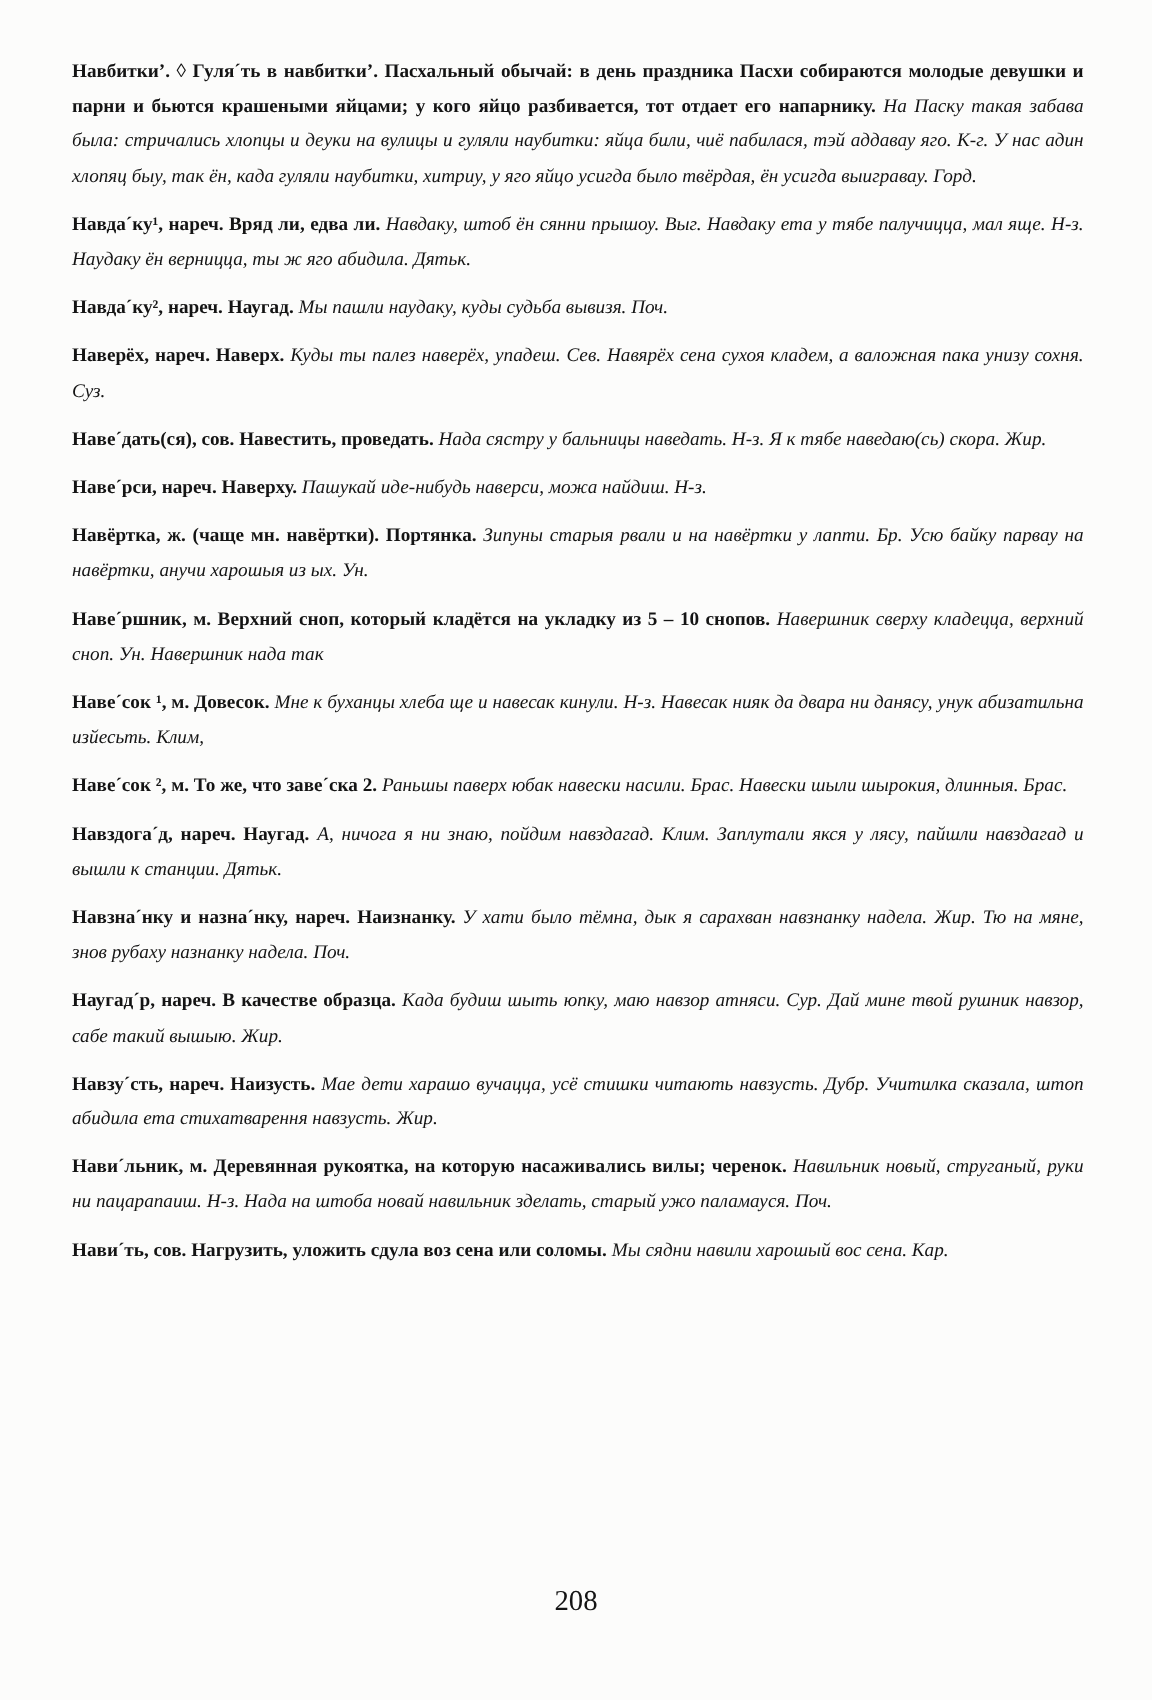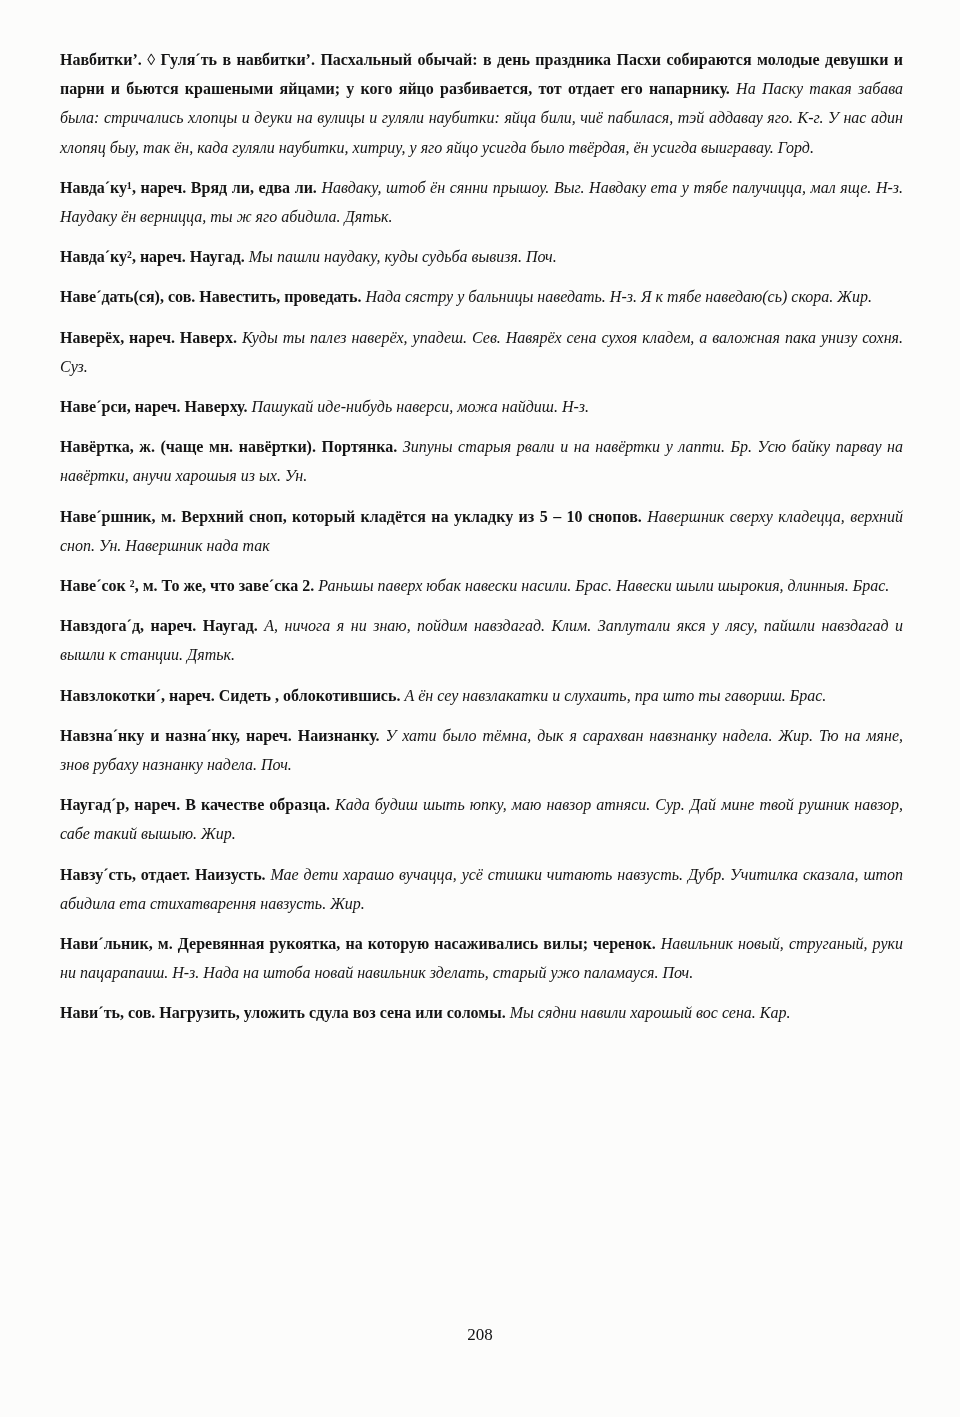--- a/index.html
+++ b/index.html
@@ -27,59 +27,59 @@
     -webkit-hyphens: auto;
   }
   .b { font-weight: 700; }
   .i { font-style: italic; }
   .page-footer {
     position: absolute;
     top: 1322px;
     left: 0;
     width: 100%;
     text-align: center;
-    font-size: 17px;
+    font-size: 24px;
     line-height: 26px;
   }
 </style>
 </head>
 <body>
 
 <div class="page">
 
   <p class="entry"><span class="b">Навбитки’. ◊ Гуля´ть в навбитки’. Пасхальный обычай: в день праздника Пасхи собираются молодые девушки и парни и бьются крашеными яйцами; у кого яйцо разбивается, тот отдает его напарнику.</span> <span class="i">На Паску такая забава была: стричались хлопцы и деуки на вулицы и гуляли наубитки: яйца били, чиё пабилася, тэй аддавау яго. К-г. У нас адин хлопяц быу, так ён, када гуляли наубитки, хитриу, у яго яйцо усигда было твёрдая, ён усигда выигравау. Горд.</span></p>
 
   <p class="entry"><span class="b">Навда´ку¹,  нареч. Вряд ли, едва ли.</span> <span class="i">Навдаку, штоб ён сянни прышоу. Выг.  Навдаку ета у тябе палучицца, мал яще. Н-з. Наудаку ён верницца, ты ж яго абидила. Дятьк.</span></p>
 
   <p class="entry"><span class="b">Навда´ку², нареч. Наугад.</span> <span class="i">Мы пашли наудаку, куды судьба вывизя. Поч.</span></p>
 
+  <p class="entry"><span class="b">Наверёх, нареч. Наверх.</span> <span class="i">Куды ты палез наверёх, упадеш. Сев. Навярёх сена сухоя кладем, а валожная пака унизу сохня. Суз.</span></p>
+
   <p class="entry"><span class="b">Наве´дать(ся), сов. Навестить, проведать.</span> <span class="i">Нада сястру у бальницы наведать. Н-з. Я к тябе наведаю(сь) скора. Жир.</span></p>
-
-  <p class="entry"><span class="b">Наверёх, нареч. Наверх.</span> <span class="i">Куды ты палез наверёх, упадеш. Сев. Навярёх сена сухоя кладем, а валожная пака унизу сохня. Суз.</span></p>
 
   <p class="entry"><span class="b">Наве´рси,  нареч. Наверху.</span> <span class="i">Пашукай иде-нибудь наверси, можа найдиш. Н-з.</span></p>
 
   <p class="entry"><span class="b">Навёртка, ж. (чаще мн. навёртки).  Портянка.</span> <span class="i">Зипуны старыя рвали и на навёртки у лапти. Бр. Усю байку парвау на навёртки, анучи харошыя из ых. Ун.</span></p>
 
   <p class="entry"><span class="b">Наве´ршник, м. Верхний сноп, который кладётся на укладку из 5 – 10 снопов.</span> <span class="i">Навершник сверху кладецца, верхний сноп. Ун. Навершник нада так</span></p>
 
 
+  <p class="entry"><span class="b">Наве´сок ¹,  м.  Довесок.</span> <span class="i">Мне к буханцы хлеба ще и навесак кинули. Н-з. Навесак нияк да двара ни данясу, унук абизатильна изйесьть. Клим,</span></p>
 
   <p class="entry"><span class="b">Наве´сок ², м. То же, что заве´ска 2.</span> <span class="i">Раньшы паверх юбак навески насили. Брас. Навески шыли шырокия, длинныя. Брас.</span></p>
 
   <p class="entry"><span class="b">Навздога´д,  нареч. Наугад.</span> <span class="i">А, ничога я ни знаю, пойдим навздагад. Клим. Заплутали якся у лясу, пайшли навздагад и вышли к станции. Дятьк.</span></p>
 
 
-  <p class="entry"><span class="b">Навзлокотки´,  нареч. Сидеть , облокотившись.</span> <span class="i">А ён сеу навзлакатки и слухаить, пра што ты гавориш. Брас.</span></p>
 
   <p class="entry"><span class="b">Навзна´нку и назна´нку, нареч. Наизнанку.</span> <span class="i">У хати было тёмна, дык я сарахван навзнанку надела. Жир. Тю на мяне, знов рубаху назнанку надела. Поч.</span></p>
 
   <p class="entry"><span class="b">Наугад´р,  нареч. В качестве образца.</span> <span class="i">Када будиш шыть юпку, маю навзор атняси. Сур. Дай мине твой рушник навзор, сабе такий вышыю. Жир.</span></p>
 
-  <p class="entry"><span class="b">Навзу´сть,  отдает. Наизусть.</span> <span class="i">Мае дети харашо вучацца, усё стишки читають навзусть. Дубр. Учитилка сказала, штоп абидила ета стихатварення навзусть. Жир.</span></p>
+  <p class="entry"><span class="b">Навзу´сть,  нареч. Наизусть.</span> <span class="i">Мае дети харашо вучацца, усё стишки читають навзусть. Дубр. Учитилка сказала, штоп абидила ета стихатварення навзусть. Жир.</span></p>
 
   <p class="entry"><span class="b">Нави´льник,  м. Деревянная рукоятка, на которую насаживались вилы; черенок.</span> <span class="i">Навильник новый, струганый, руки ни пацарапаиш. Н-з. Нада на штоба новай навильник зделать, старый ужо паламауся. Поч.</span></p>
 
   <p class="entry"><span class="b">Нави´ть, сов. Нагрузить, уложить сдула воз сена или соломы.</span> <span class="i">Мы сядни навили харошый вос сена. Кар.</span></p>
 
 </div>
 
 <div class="page-footer">
   <span>208</span>
 </div>

